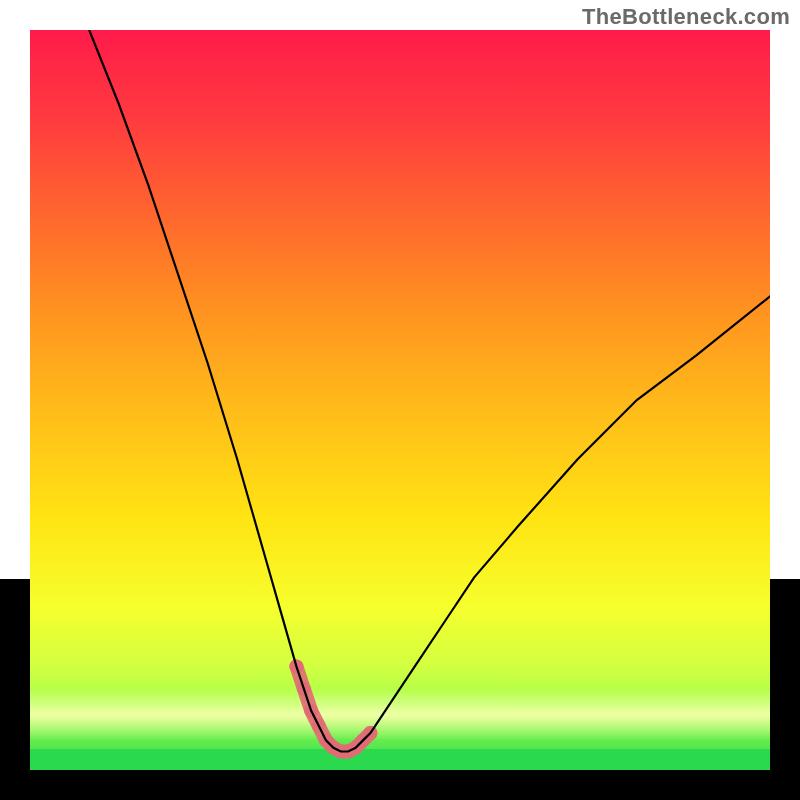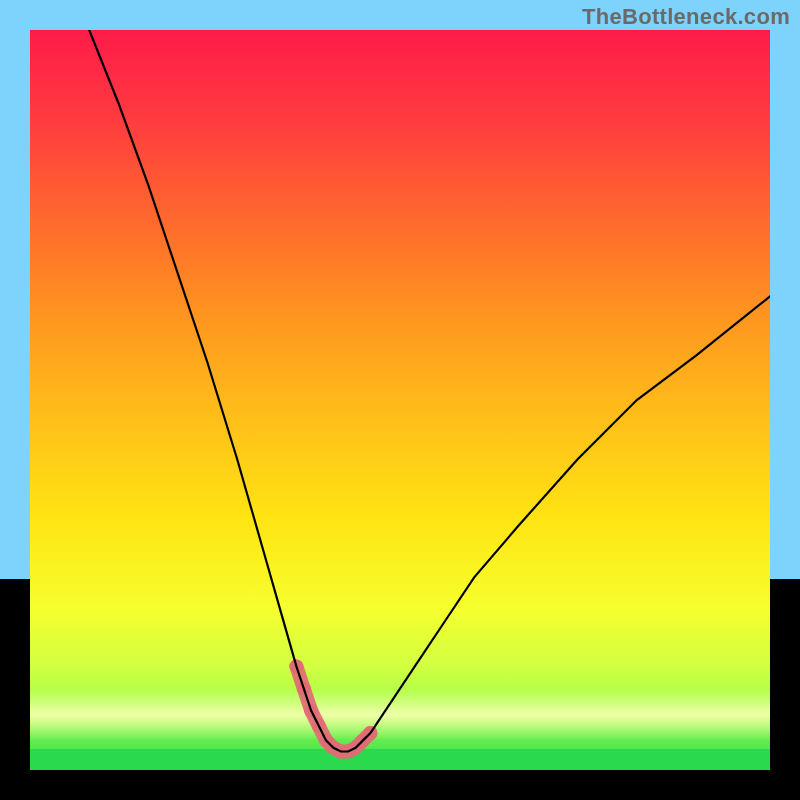--- a/index.html
+++ b/index.html
@@ -8,21 +8,21 @@
     width: 800px;
     height: 800px;
     background: #000;
     overflow: hidden;
     font-family: Arial, Helvetica, sans-serif;
   }
   .frame {
     position: relative;
     width: 800px;
     height: 579px;
-    background: #7dd3fc;
+    background: #ffffff;
   }
   .watermark {
     position: absolute;
     top: 4px;
     right: 10px;
     color: #6a6a6a;
     font-size: 22px;
     font-weight: 600;
     letter-spacing: 0.3px;
     z-index: 5;

